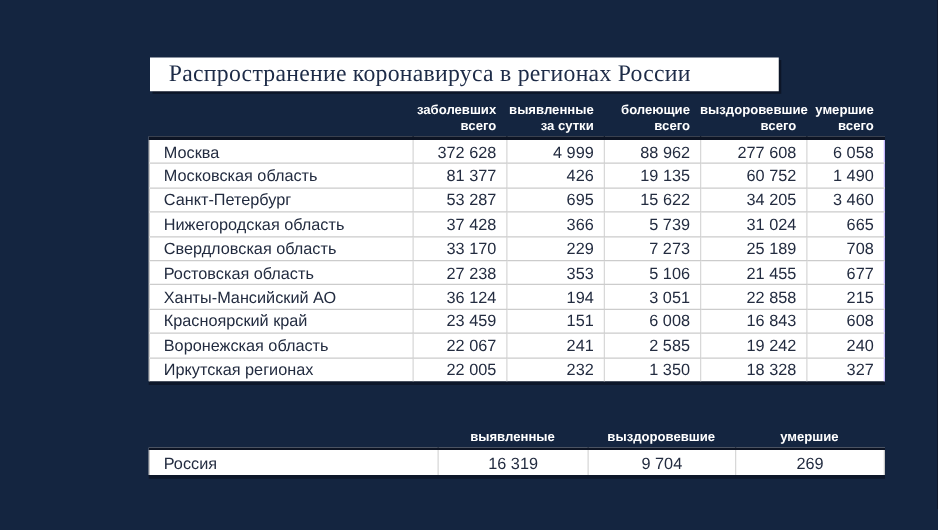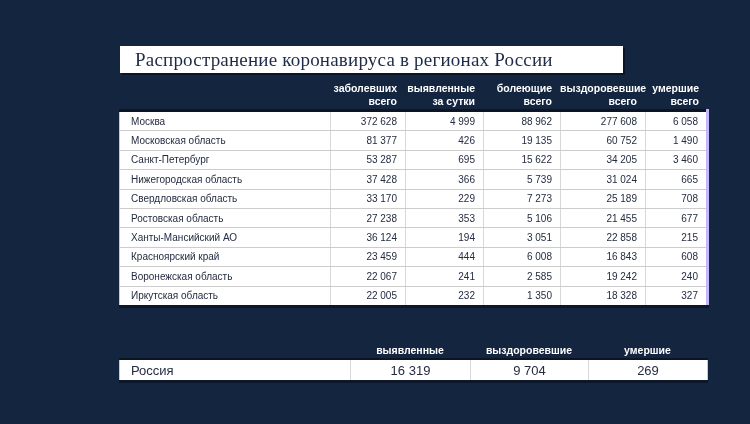--- a/index.html
+++ b/index.html
@@ -25,23 +25,23 @@
     display:grid; grid-template-columns:211px 75px 78px 77px 85px 62px;
     color:#ffffff; font-size:10.5px; font-weight:bold; line-height:12.5px;
     text-align:right;
   }
   .col-headers .h { padding-right:8px; }
   
   table { border-collapse:collapse; table-layout:fixed; }
   .main-table {
     position:absolute; left:119px; top:109px; width:588px;
     background:#ffffff; border-top:3px solid #0d1424;
-    border-left:1px solid #c9c9c9; border-right:3px solid #c4b5fd;
+    border-left:1px solid #c9c9c9; border-right:1px solid #c4b5fd;
     box-shadow:0 3px 0 rgba(6,10,20,.5);
-    font-size:10px; color:#232c40;
+    font-size:13px; color:#232c40;
   }
   .main-table td {
     height:18.4px; padding:0 8px 0 0;
     border-bottom:1px solid #cccccc; border-right:1px solid #d8d8d8;
     text-align:right; white-space:nowrap; overflow:hidden;
   }
   .main-table td:last-child { border-right:none; }
   .main-table tr:last-child td { border-bottom:none; }
   .main-table td.region { text-align:left; padding-left:11px; }
   
@@ -159,35 +159,35 @@
         <td class="region">Ханты-Мансийский АО</td>
         <td>36 124</td>
         <td>194</td>
         <td>3 051</td>
         <td>22 858</td>
         <td>215</td>
       </tr>
       <tr>
         <td class="region">Красноярский край</td>
         <td>23 459</td>
-        <td>444</td>
+        <td>151</td>
         <td>6 008</td>
         <td>16 843</td>
         <td>608</td>
       </tr>
       <tr>
         <td class="region">Воронежская область</td>
         <td>22 067</td>
         <td>241</td>
         <td>2 585</td>
         <td>19 242</td>
         <td>240</td>
       </tr>
       <tr>
-        <td class="region">Иркутская область</td>
+        <td class="region">Иркутская регионах</td>
         <td>22 005</td>
         <td>232</td>
         <td>1 350</td>
         <td>18 328</td>
         <td>327</td>
       </tr>
     </tbody>
   </table>
 
   <div class="summary-headers">

